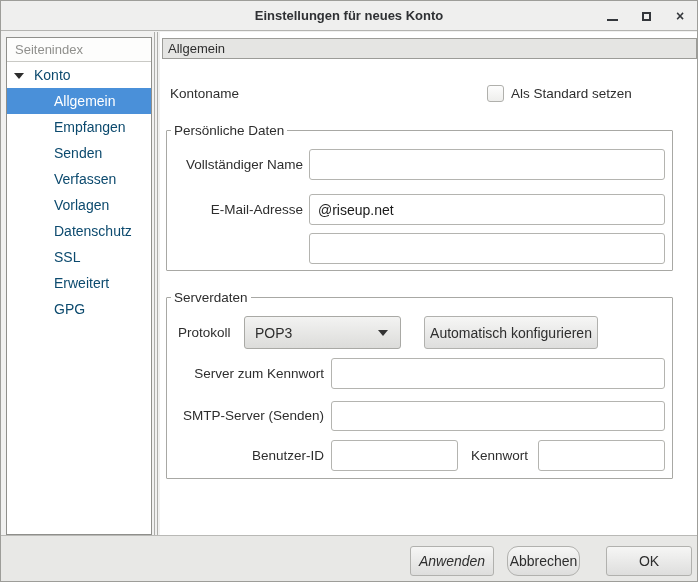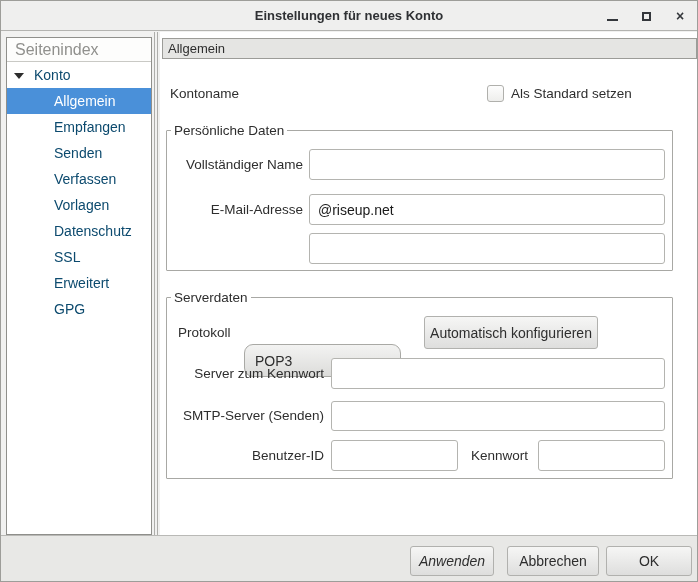--- a/index.html
+++ b/index.html
@@ -23,21 +23,21 @@
   .min-glyph { display:block; width:11px; height:2px; background:#34373b; margin-top:8px; }
   .max-box { display:block; width:9px; height:9px; border:2px solid #34373b; }
   .close-glyph { font-size:14px; font-weight:bold; color:#34373b; line-height:1; }
   
   .sidebar {
     position:absolute; left:5px; top:36px; width:146px; height:498px;
     background:#ffffff; border:1px solid #8f8f8b;
   }
   .sidebar-header {
     height:24px; line-height:23px; padding-left:8px;
-    font-size:16px; color:#90908d;
+    font-size:13px; color:#90908d;
     border-bottom:1px solid #c9c9c5; background:#fdfdfc;
   }
   .tree-row {
     position:relative; height:26px; line-height:26px; font-size:14px; color:#0c4a6e;
     white-space:nowrap; cursor:default;
   }
   .tree-row.parent { padding-left:27px; }
   .tree-row.child  { padding-left:47px; }
   .tree-row.selected { background:var(--selection,#4a90d9); color:var(--selection-text,#ffffff); }
   .expander {
@@ -76,24 +76,24 @@
     position:absolute; width:17px; height:17px; border:1px solid #b0b0ac; border-radius:3px;
     background:linear-gradient(#fdfdfd,#eeeeec); cursor:default;
   }
   .btn {
     position:absolute; border:1px solid #b1b1ae; border-radius:3px;
     background:linear-gradient(#f6f6f5,#dededd);
     font-family:"Liberation Sans", sans-serif; font-size:14px; color:#2e2e2e;
     text-align:center; cursor:default;
   }
   .dropdown {
-    position:absolute; border:1px solid #a9a9a5; border-radius:9px;
+    position:absolute; border:1px solid #a9a9a5; border-radius:3px;
     background:linear-gradient(#f3f3f2,#dcdcda);
     font-size:14px; color:#2e2e2e; display:flex; align-items:center;
-    padding:0 10px; cursor:default;margin-top:28px;
+    padding:0 10px; cursor:default;
   }
   .dd-arrow {
     position:absolute; right:12px; top:13px; width:0; height:0;
     border-left:5px solid transparent; border-right:5px solid transparent;
     border-top:6px solid #333333;
   }
   
   .footer {
     position:absolute; left:0; top:534px; width:100%; height:48px;
     background:#e8e8e6; border-top:1px solid #b9b9b6;
@@ -192,17 +192,17 @@
     <input class="inp" style="left: 171px; top: 369px; width: 334px; height: 30px;" value="">
 
     <span class="lbl r" style="left:10px; top:408px; width:154px; line-height:31px;">Benutzer-ID</span>
     <input class="inp" style="left: 171px; top: 408px; width: 127px; height: 31px;" value="">
     <span class="lbl r" style="left:306px; top:408px; width:62px; line-height:31px;">Kennwort</span>
     <input class="inp" style="left: 378px; top: 408px; width: 127px; height: 31px;" value="">
   </div>
 
   <div class="footer">
     <button class="btn" style="left:409px; width:84px;font-style:italic;">Anwenden</button>
-    <button class="btn" style="left:506px; width:92px;">Abbrechen</button>
+    <button class="btn" style="left:506px; width:73px;border-radius:11px;">Abbrechen</button>
     <button class="btn" style="left:605px; width:86px;">OK</button>
   </div>
 
 </div>
 
 </body></html>

